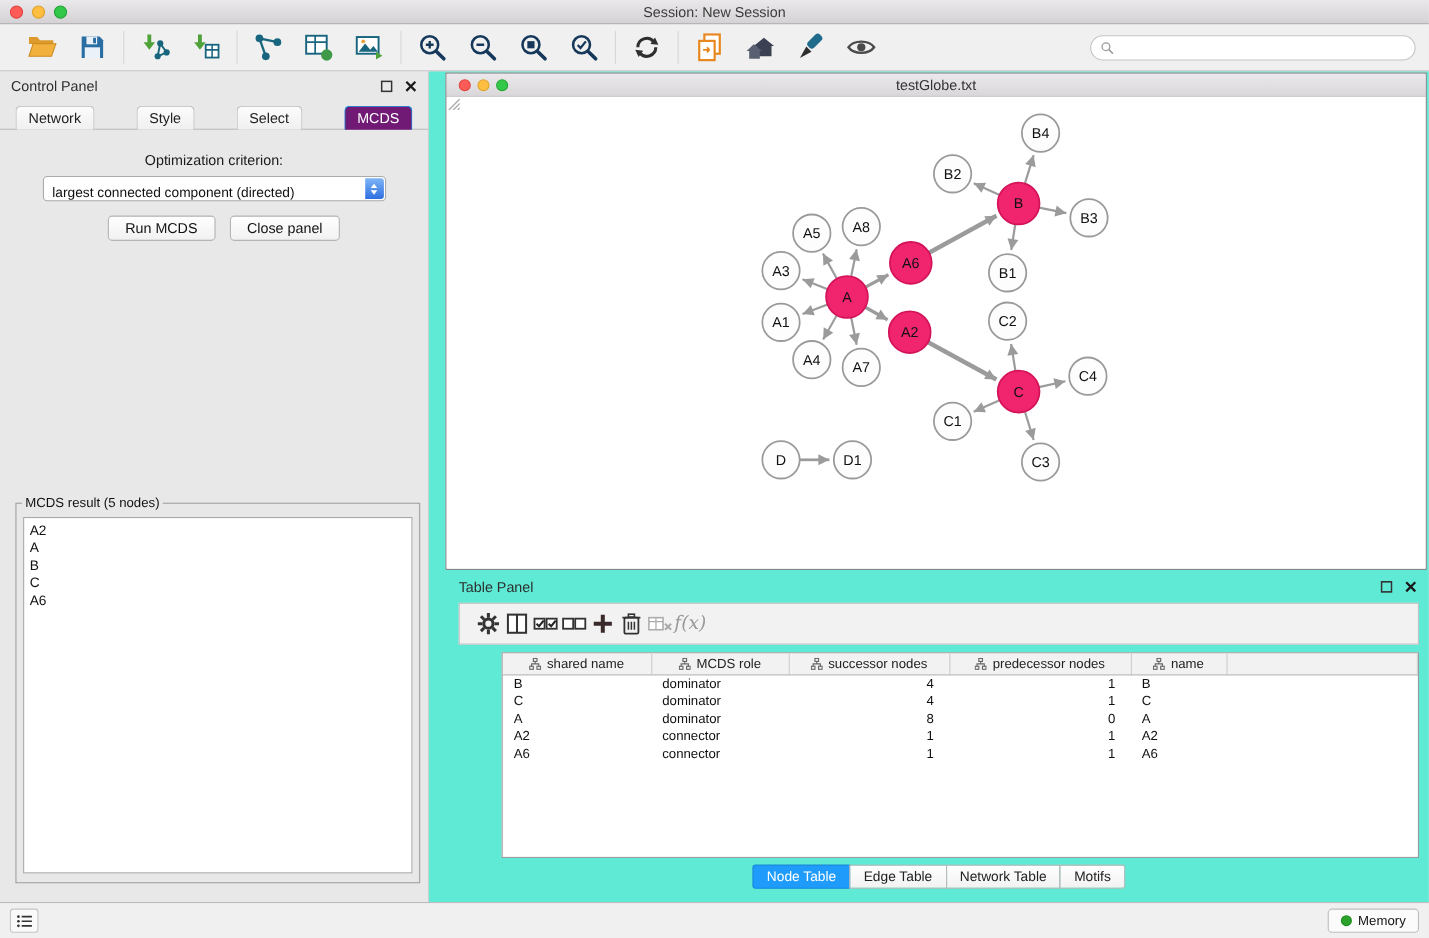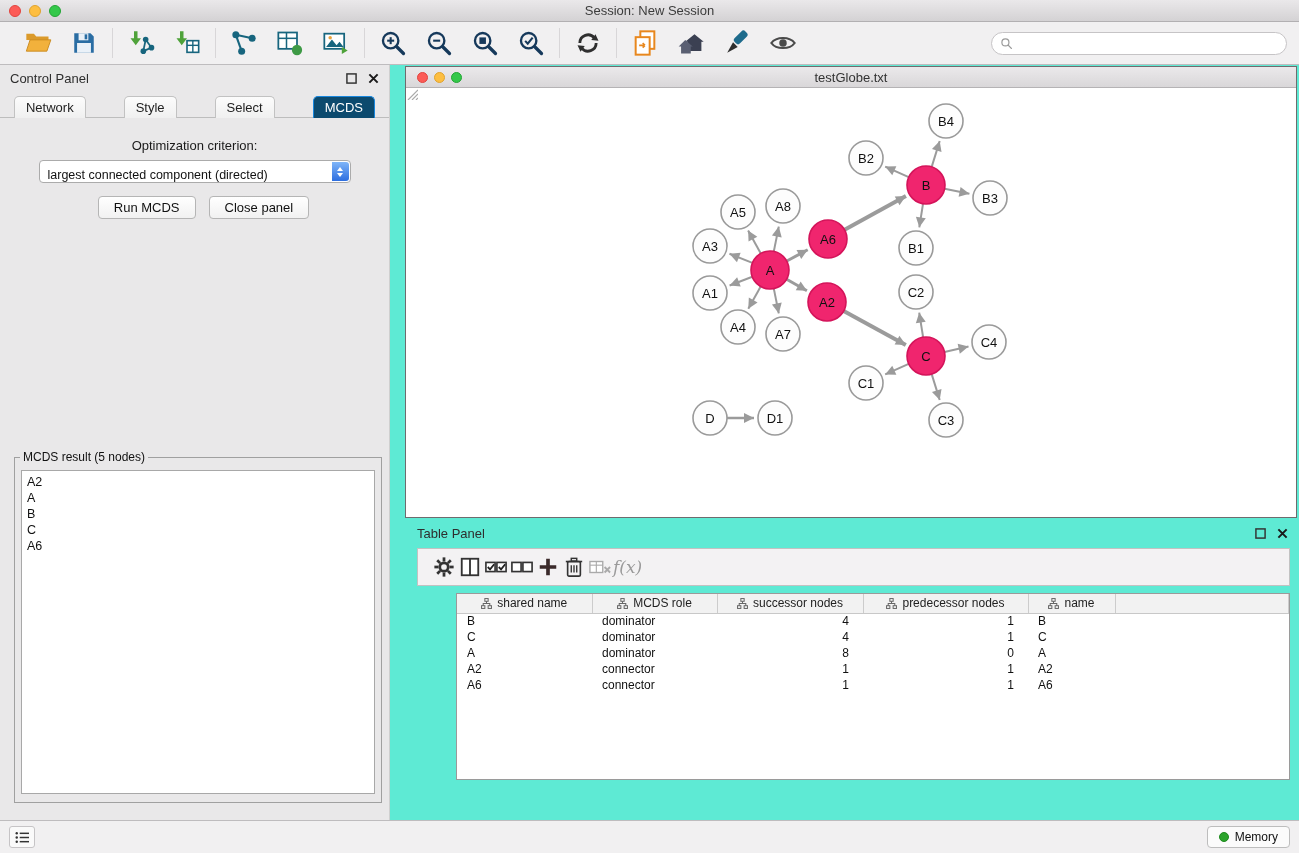--- a/index.html
+++ b/index.html
@@ -29,21 +29,21 @@
   .control-panel { width:390px; background:#E9E8E9; border-right:1px solid #CFCFCF; position:relative; }
   .right { flex:1; display:flex; flex-direction:column; padding:0 2px 0 15px; background:#5eead4; }
 
   
   .cp-header { height:26px; display:flex; align-items:center; padding:0 10px; }
   .cp-title { font-size:13px; color:#2E2E2E; }
   .cp-winbtns { margin-left:auto; display:flex; gap:10px; align-items:center; }
   .winbtn { width:12px; height:12px; display:flex; align-items:center; justify-content:center; }
   .cp-tabs { display:flex; justify-content:center; margin-top:4px; padding:0 8px; border-bottom:1px solid #BDBDBD;gap:36px; }
   .cp-tab { font-size:13px; color:#222; background:linear-gradient(#FCFCFC,#F0F0F0); border:1px solid #C2C2C2; border-bottom:none; border-radius:5px 5px 0 0; padding:3px 11px; margin:0 1px; position:relative; top:1px; }
-  .cp-tab.active { background:#0c4a6e; color:#fff; border-color:#1887DE; }
+  .cp-tab.active { background:#701a75; color:#fff; border-color:#1887DE; }
   .cp-opt-label { text-align:center; margin-top:20px; font-size:13px; color:#1A1A1A; }
   .cp-select { width:312px; height:23px; margin:7px auto 0; background:#fff; border:1px solid #ABABAB; border-radius:4px; position:relative; display:flex; align-items:flex-end; padding-left:8px; font-size:12.5px; color:#111; }
   .cp-stepper { position:absolute; right:1px; top:1px; bottom:1px; width:17px; background:linear-gradient(#7FB5F8,#2D6EE0); border-radius:0 3px 3px 0; display:flex; flex-direction:column; align-items:center; justify-content:center; gap:2px; }
   .tri-up { width:0; height:0; border-left:3.5px solid transparent; border-right:3.5px solid transparent; border-bottom:4px solid #fff; }
   .tri-down { width:0; height:0; border-left:3.5px solid transparent; border-right:3.5px solid transparent; border-top:4px solid #fff; }
   .cp-buttons { display:flex; justify-content:center; gap:13px; margin-top:13px;padding-left:18px; }
   .cp-btn { font-size:13px; font-family:"Liberation Sans",sans-serif; color:#111; background:linear-gradient(#FFFFFF,#F1F1F1); border:1px solid #B5B5B5; border-radius:4px; padding:3px 15px; }
   .cp-result { margin:238px 8px 0 14px; width:368px; height:346px; border:1px solid #A0A0A0; position:relative; padding:12px 6px 8px 6px; }
   .cp-result-legend { position:absolute; top:-8px; left:5px; background:#E9E8E9; font-size:12px; color:#111; padding:0 3px; }
   .cp-result-list { width:100%; height:100%; background:#fff; border:1px solid #A8A8A8; font-size:12.5px; color:#111; padding:3px 5px; line-height:16px; overflow:hidden; }
@@ -632,20 +632,26 @@
                 <td>connector</td>
                 <td class="num">1</td>
                 <td class="num">1</td>
                 <td class="left">A6</td>
                 <td></td>
               </tr>
             </tbody>
         </table>
       </div>
 
+      <div class="tp-tabs">
+          <div class="tp-tab active">Node Table</div>
+          <div class="tp-tab">Edge Table</div>
+          <div class="tp-tab">Network Table</div>
+          <div class="tp-tab">Motifs</div>
+        </div>
     </div>
   </div>
 </div>
 
 <div class="statusbar">
   <div class="sb-left">
     <svg width="15" height="13" viewBox="0 0 16 14">
         <g stroke="#333" stroke-width="1.6">
           <line x1="5" y1="2.5" x2="15" y2="2.5"></line>
           <line x1="5" y1="7" x2="15" y2="7"></line>

